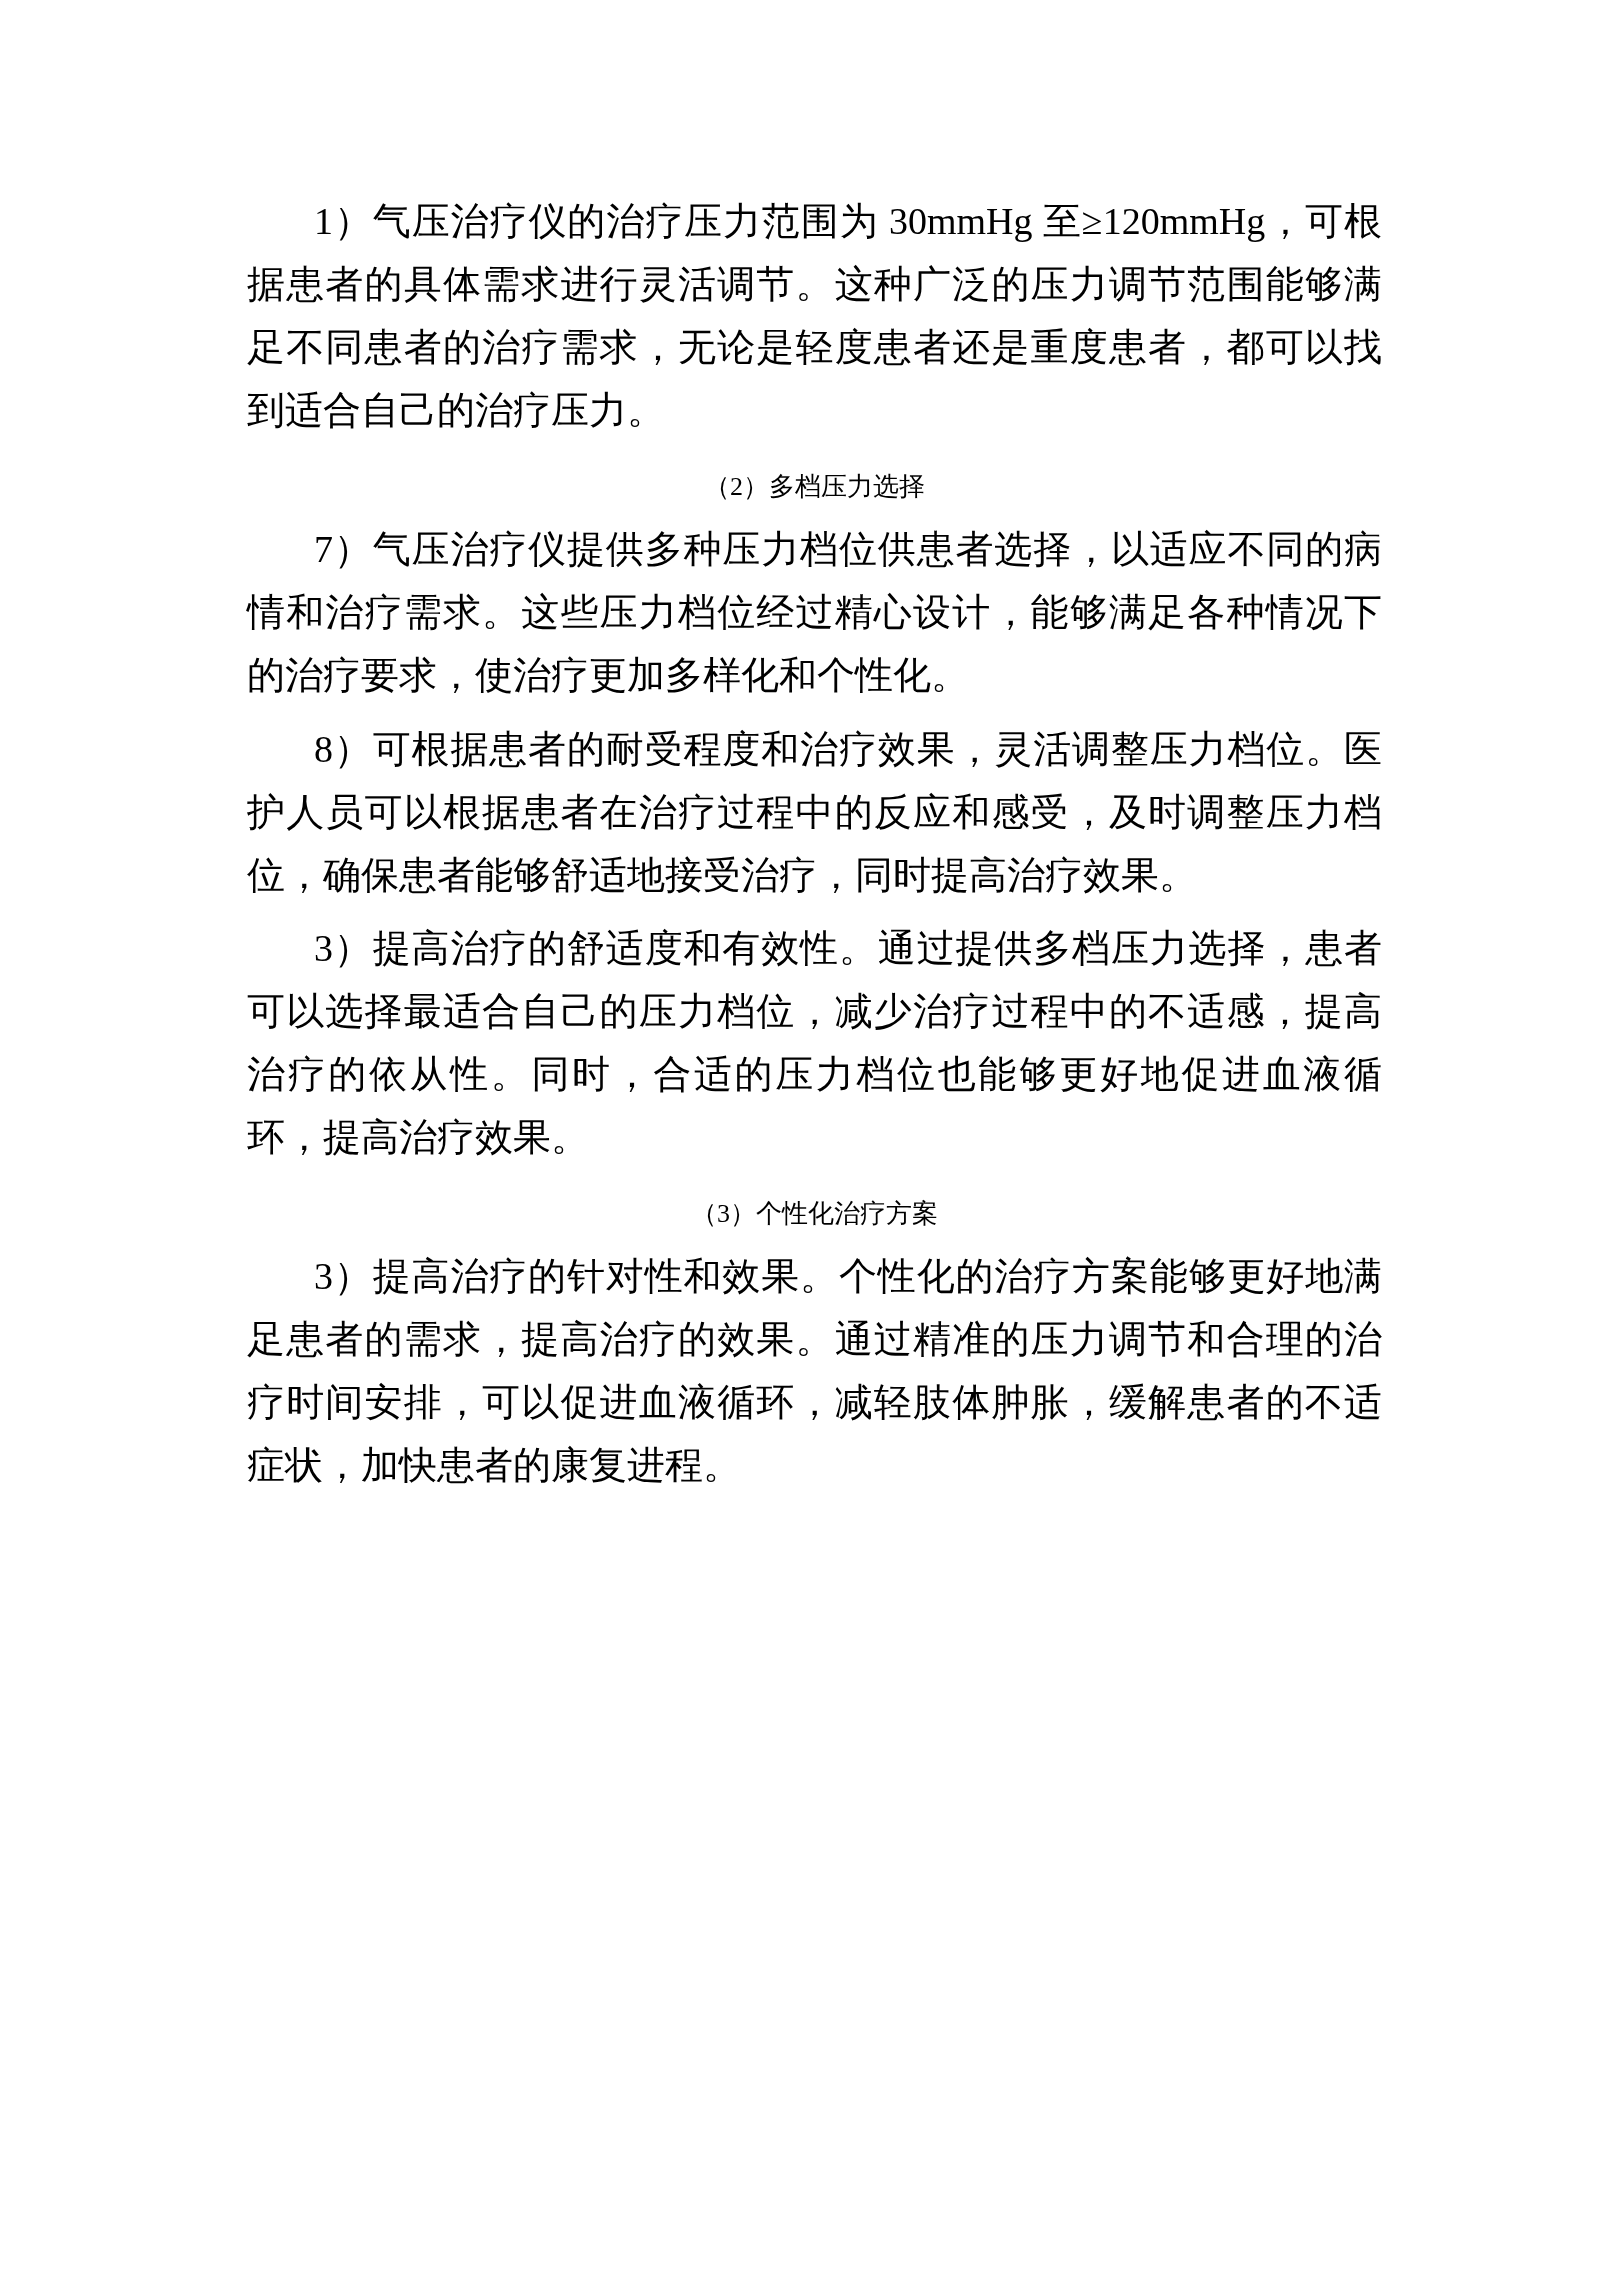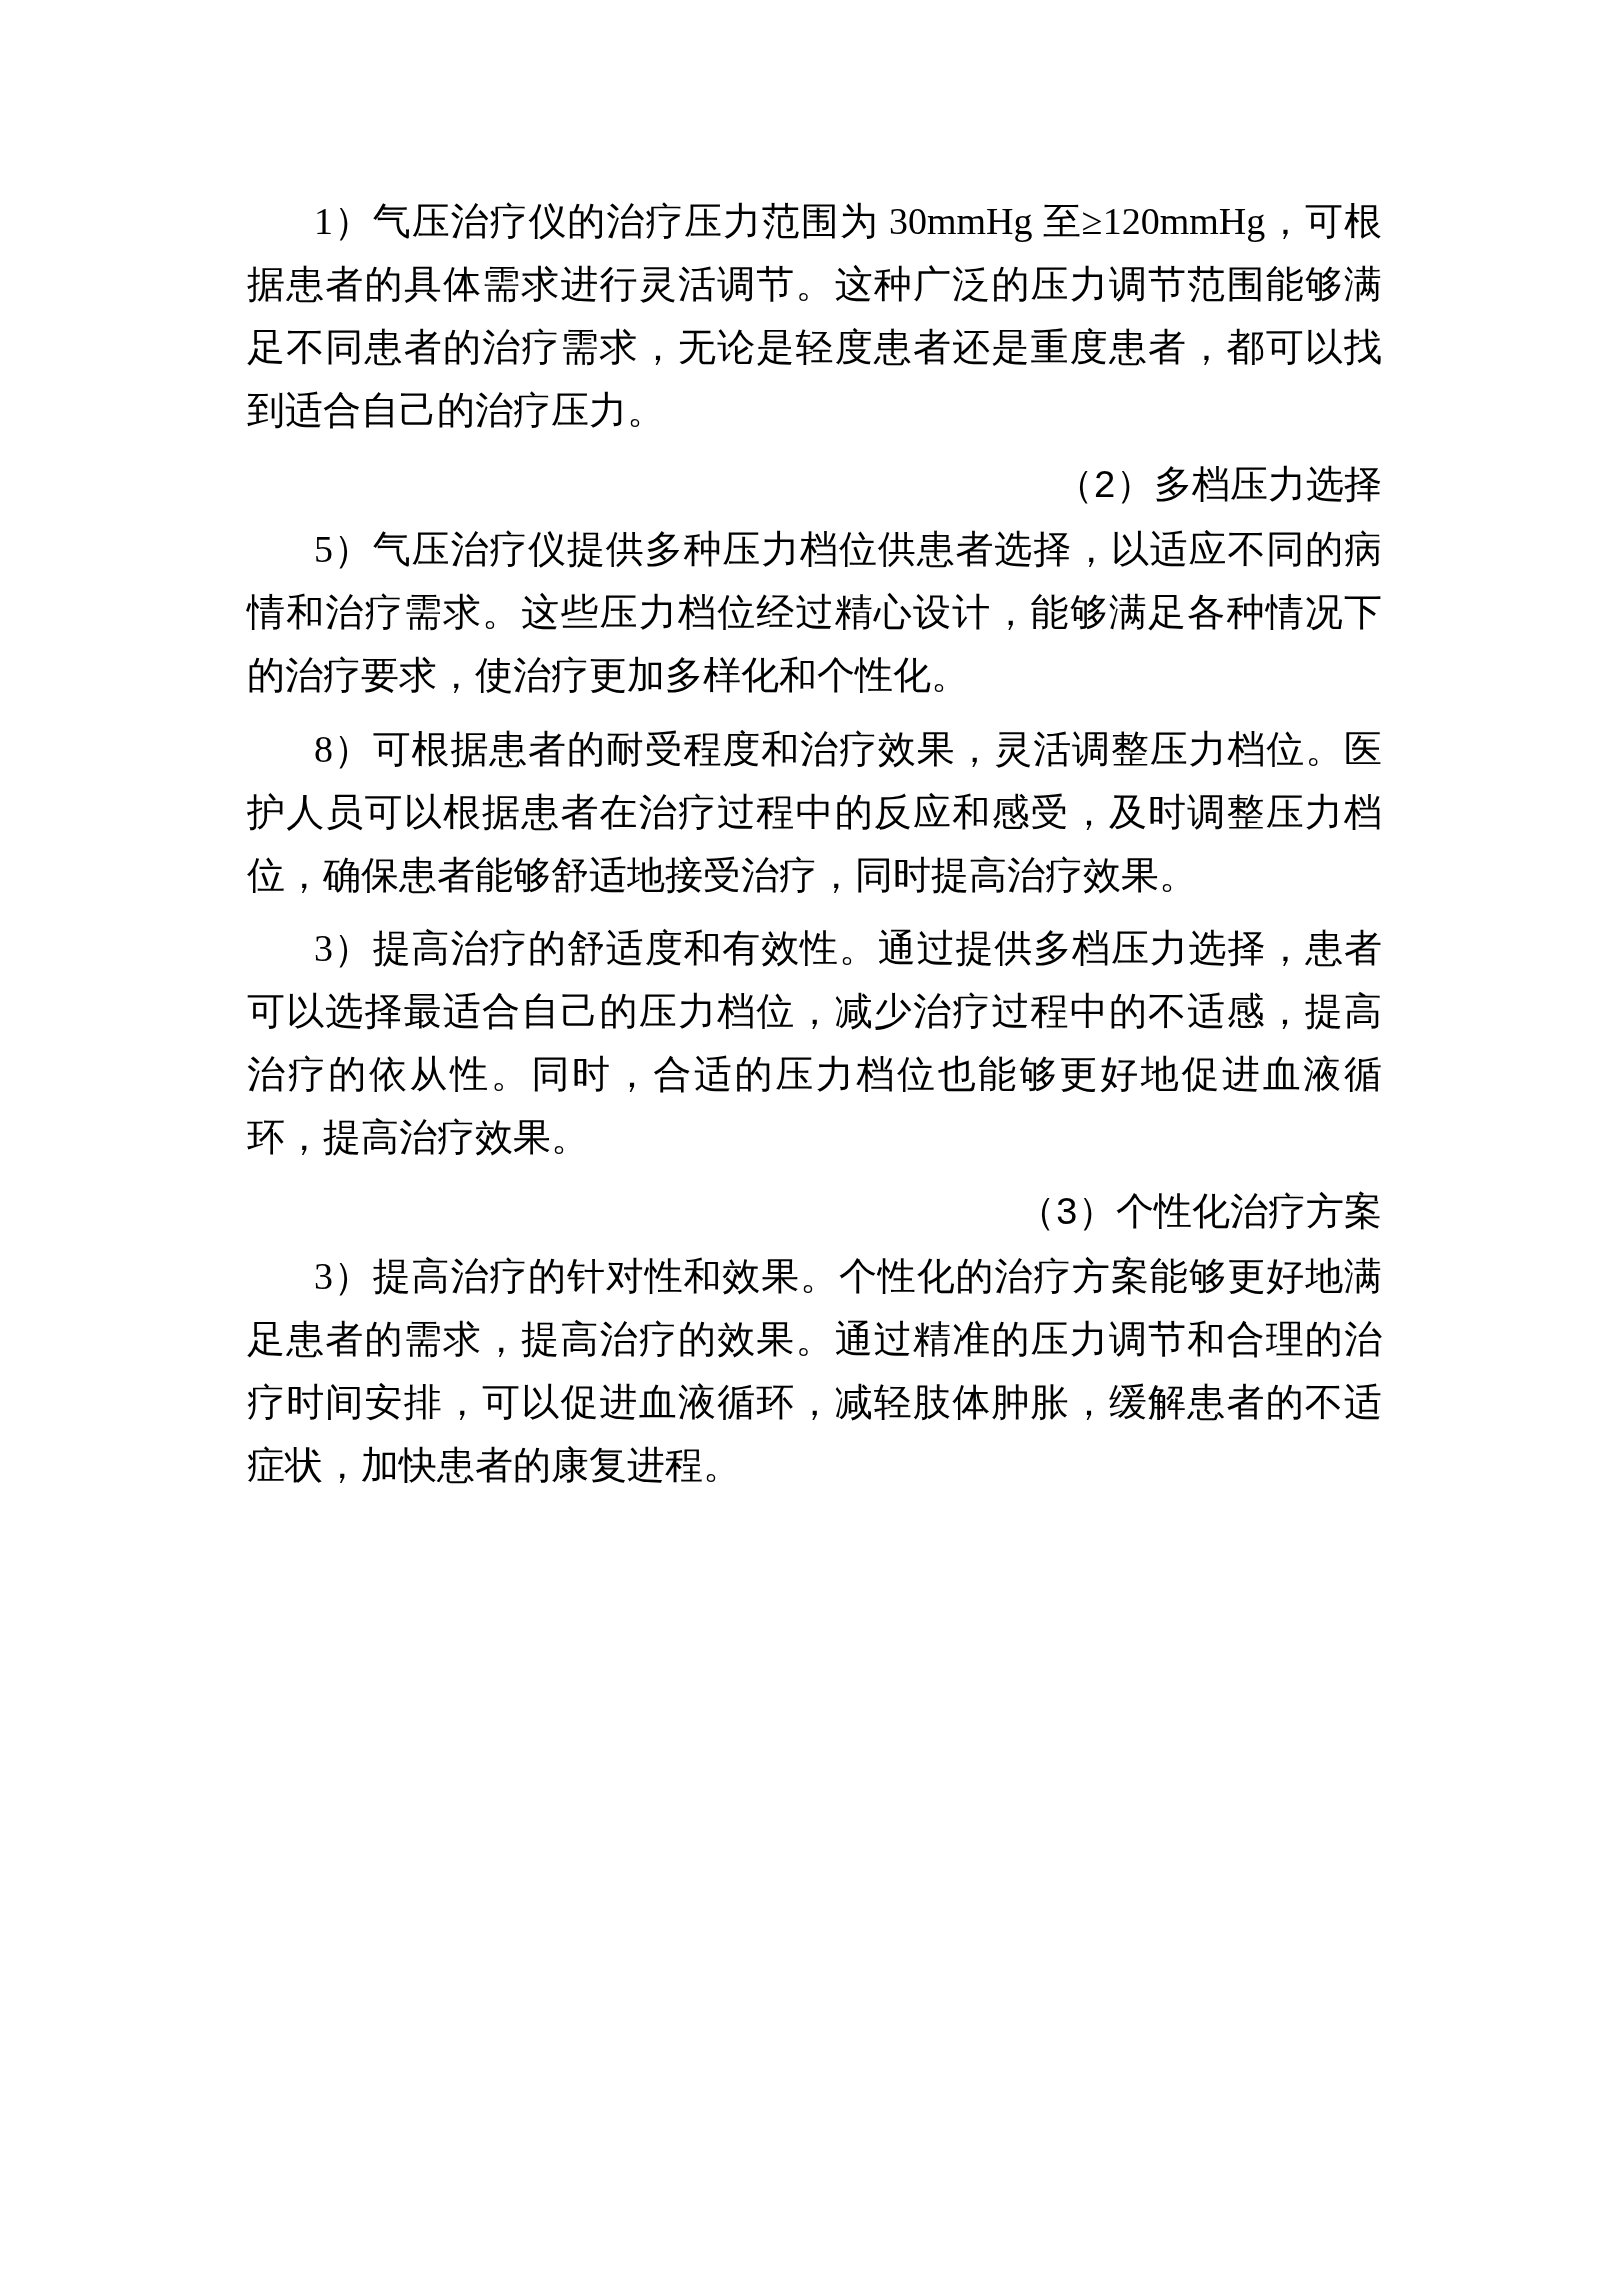--- a/index.html
+++ b/index.html
@@ -28,39 +28,38 @@
     text-align: justify;
     text-indent: 67px;
     margin: 10.5px 0 0 0;
     padding: 0;
     letter-spacing: 0;
   }
   .content .para:first-child {
     margin-top: 0;
   }
   .heading {
-    font-size: 38px;
+    font-size: 26px;
     line-height: 63px;
-    text-align: right;
+    text-align: center;
     text-indent: 0;
     margin: 13px 0 0 0;
     padding: 0;
-    font-family: Liberation Mono, monospace;
   }
   .heading + .para {
     margin-top: 0;
   }
 </style>
 </head>
 <body>
 
 <div class="page">
   <div class="content">
     <p class="para">1）气压治疗仪的治疗压力范围为 30mmHg 至≥120mmHg，可根据患者的具体需求进行灵活调节。这种广泛的压力调节范围能够满足不同患者的治疗需求，无论是轻度患者还是重度患者，都可以找到适合自己的治疗压力。</p>
     <p class="heading">（2）多档压力选择</p>
-    <p class="para">5）气压治疗仪提供多种压力档位供患者选择，以适应不同的病情和治疗需求。这些压力档位经过精心设计，能够满足各种情况下的治疗要求，使治疗更加多样化和个性化。</p>
+    <p class="para">7）气压治疗仪提供多种压力档位供患者选择，以适应不同的病情和治疗需求。这些压力档位经过精心设计，能够满足各种情况下的治疗要求，使治疗更加多样化和个性化。</p>
     <p class="para">8）可根据患者的耐受程度和治疗效果，灵活调整压力档位。医护人员可以根据患者在治疗过程中的反应和感受，及时调整压力档位，确保患者能够舒适地接受治疗，同时提高治疗效果。</p>
     <p class="para">3）提高治疗的舒适度和有效性。通过提供多档压力选择，患者可以选择最适合自己的压力档位，减少治疗过程中的不适感，提高治疗的依从性。同时，合适的压力档位也能够更好地促进血液循环，提高治疗效果。</p>
     <p class="heading">（3）个性化治疗方案</p>
     <p class="para">3）提高治疗的针对性和效果。个性化的治疗方案能够更好地满足患者的需求，提高治疗的效果。通过精准的压力调节和合理的治疗时间安排，可以促进血液循环，减轻肢体肿胀，缓解患者的不适症状，加快患者的康复进程。</p>
   </div>
 </div>
 
 
 </body></html>

